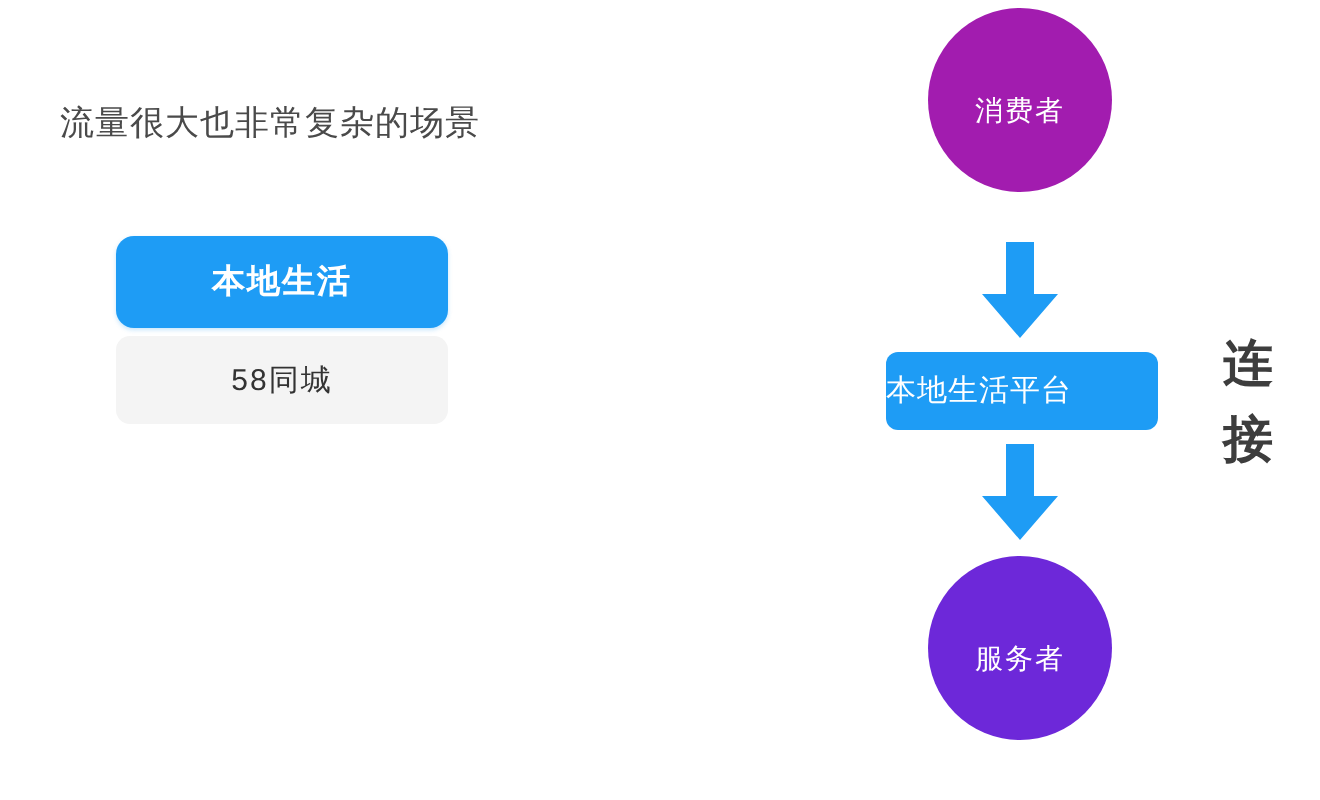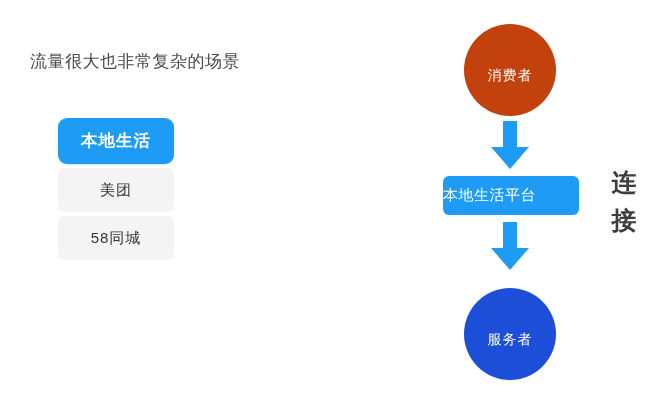--- a/index.html
+++ b/index.html
@@ -32,21 +32,21 @@
     white-space: nowrap;
   }
 
   .option-list {
     position: absolute;
     left: 58px;
     top: 118px;
     width: 142px;
   }
   .option-item {
-    width: 116px;
+    width: 166px;
     height: 44px;
     margin-bottom: 4px;
     display: flex;
     align-items: center;
     justify-content: center;
     box-sizing: border-box;
     background: #f4f4f4;
     border-radius: 7px;
     font-size: 15px;
     color: #333333;
@@ -76,32 +76,32 @@
     left: 24px;
     border-radius: 50%;
     display: flex;
     align-items: center;
     justify-content: center;
     color: #ffffff;
     font-size: 14px;
     letter-spacing: 1px;
   }
   .node-circle.consumer {
-    top: 24px;
+    top: 4px;
     width: 92px;
     height: 92px;
-    background: #c2410c;
+    background: #a21caf;
     padding-top: 12px;
     box-sizing: border-box;
   }
   .node-circle.provider {
-    top: 288px;
+    top: 278px;
     width: 92px;
     height: 92px;
-    background: #1d4ed8;
+    background: #6d28d9;
     padding-top: 12px;
     box-sizing: border-box;
   }
 
   .node-box {
     position: absolute;
     left: 3px;
     top: 176px;
     width: 136px;
     height: 39px;
@@ -144,23 +144,20 @@
 
 <div id="slide">
 
   <div class="panel-title">流量很大也非常复杂的场景</div>
 
   <div class="option-list">
     <div class="option-item active">
       <span>本地生活</span>
     </div>
     <div class="option-item">
-      <span>美团</span>
-    </div>
-    <div class="option-item">
       <span>58同城</span>
     </div>
   </div>
 
   <div class="flow">
 
     <div class="node-circle consumer">
       <span>消费者</span>
     </div>
 

